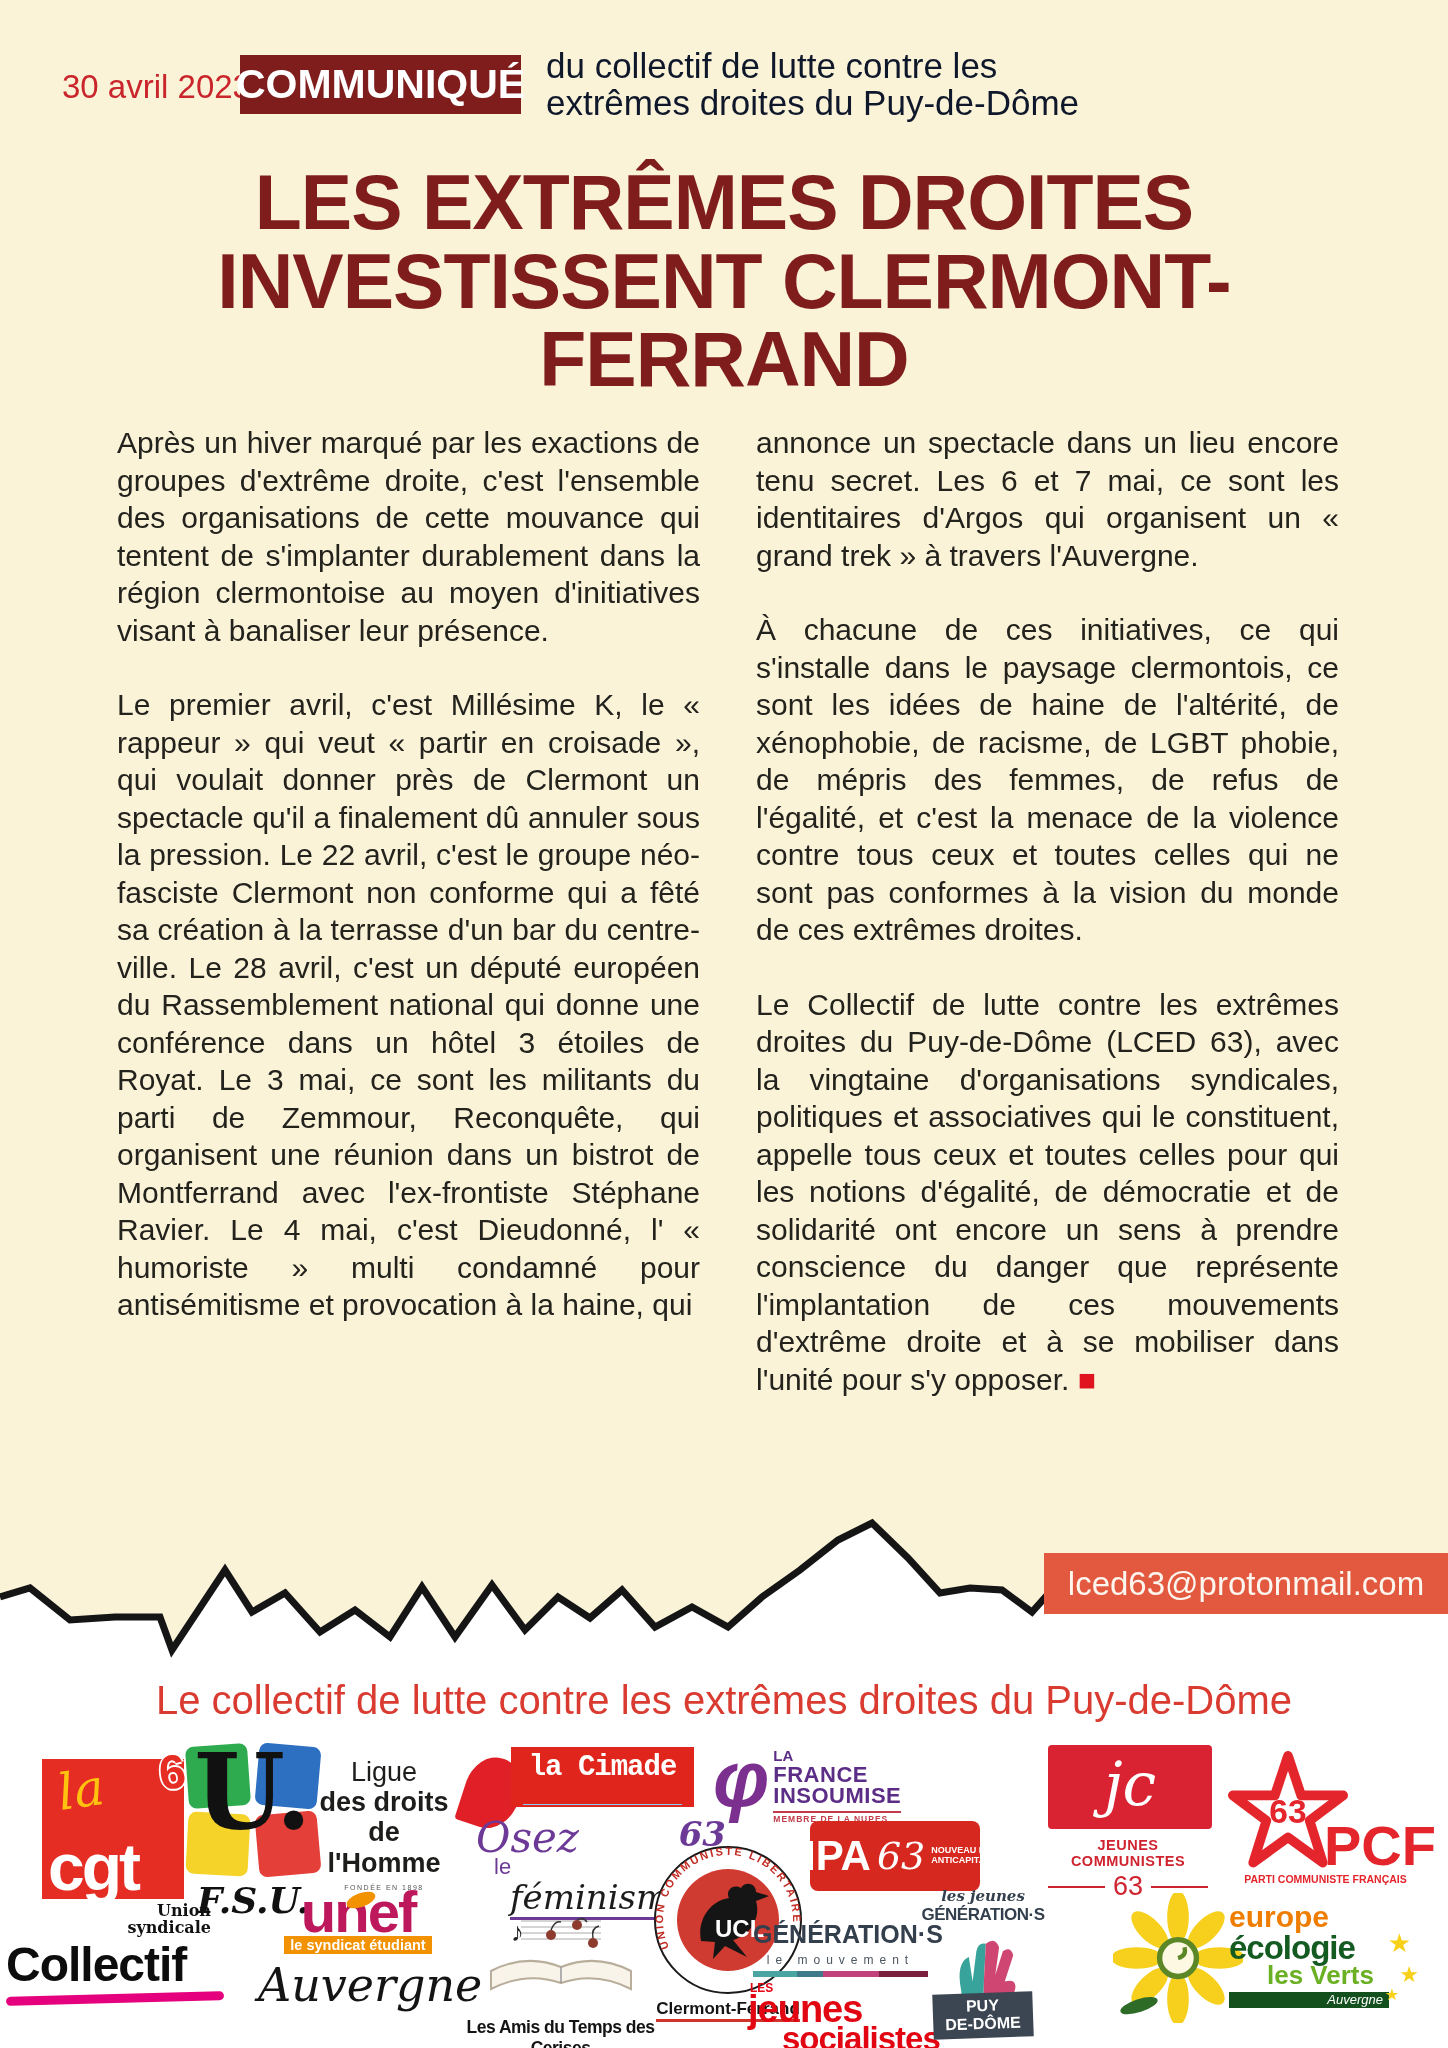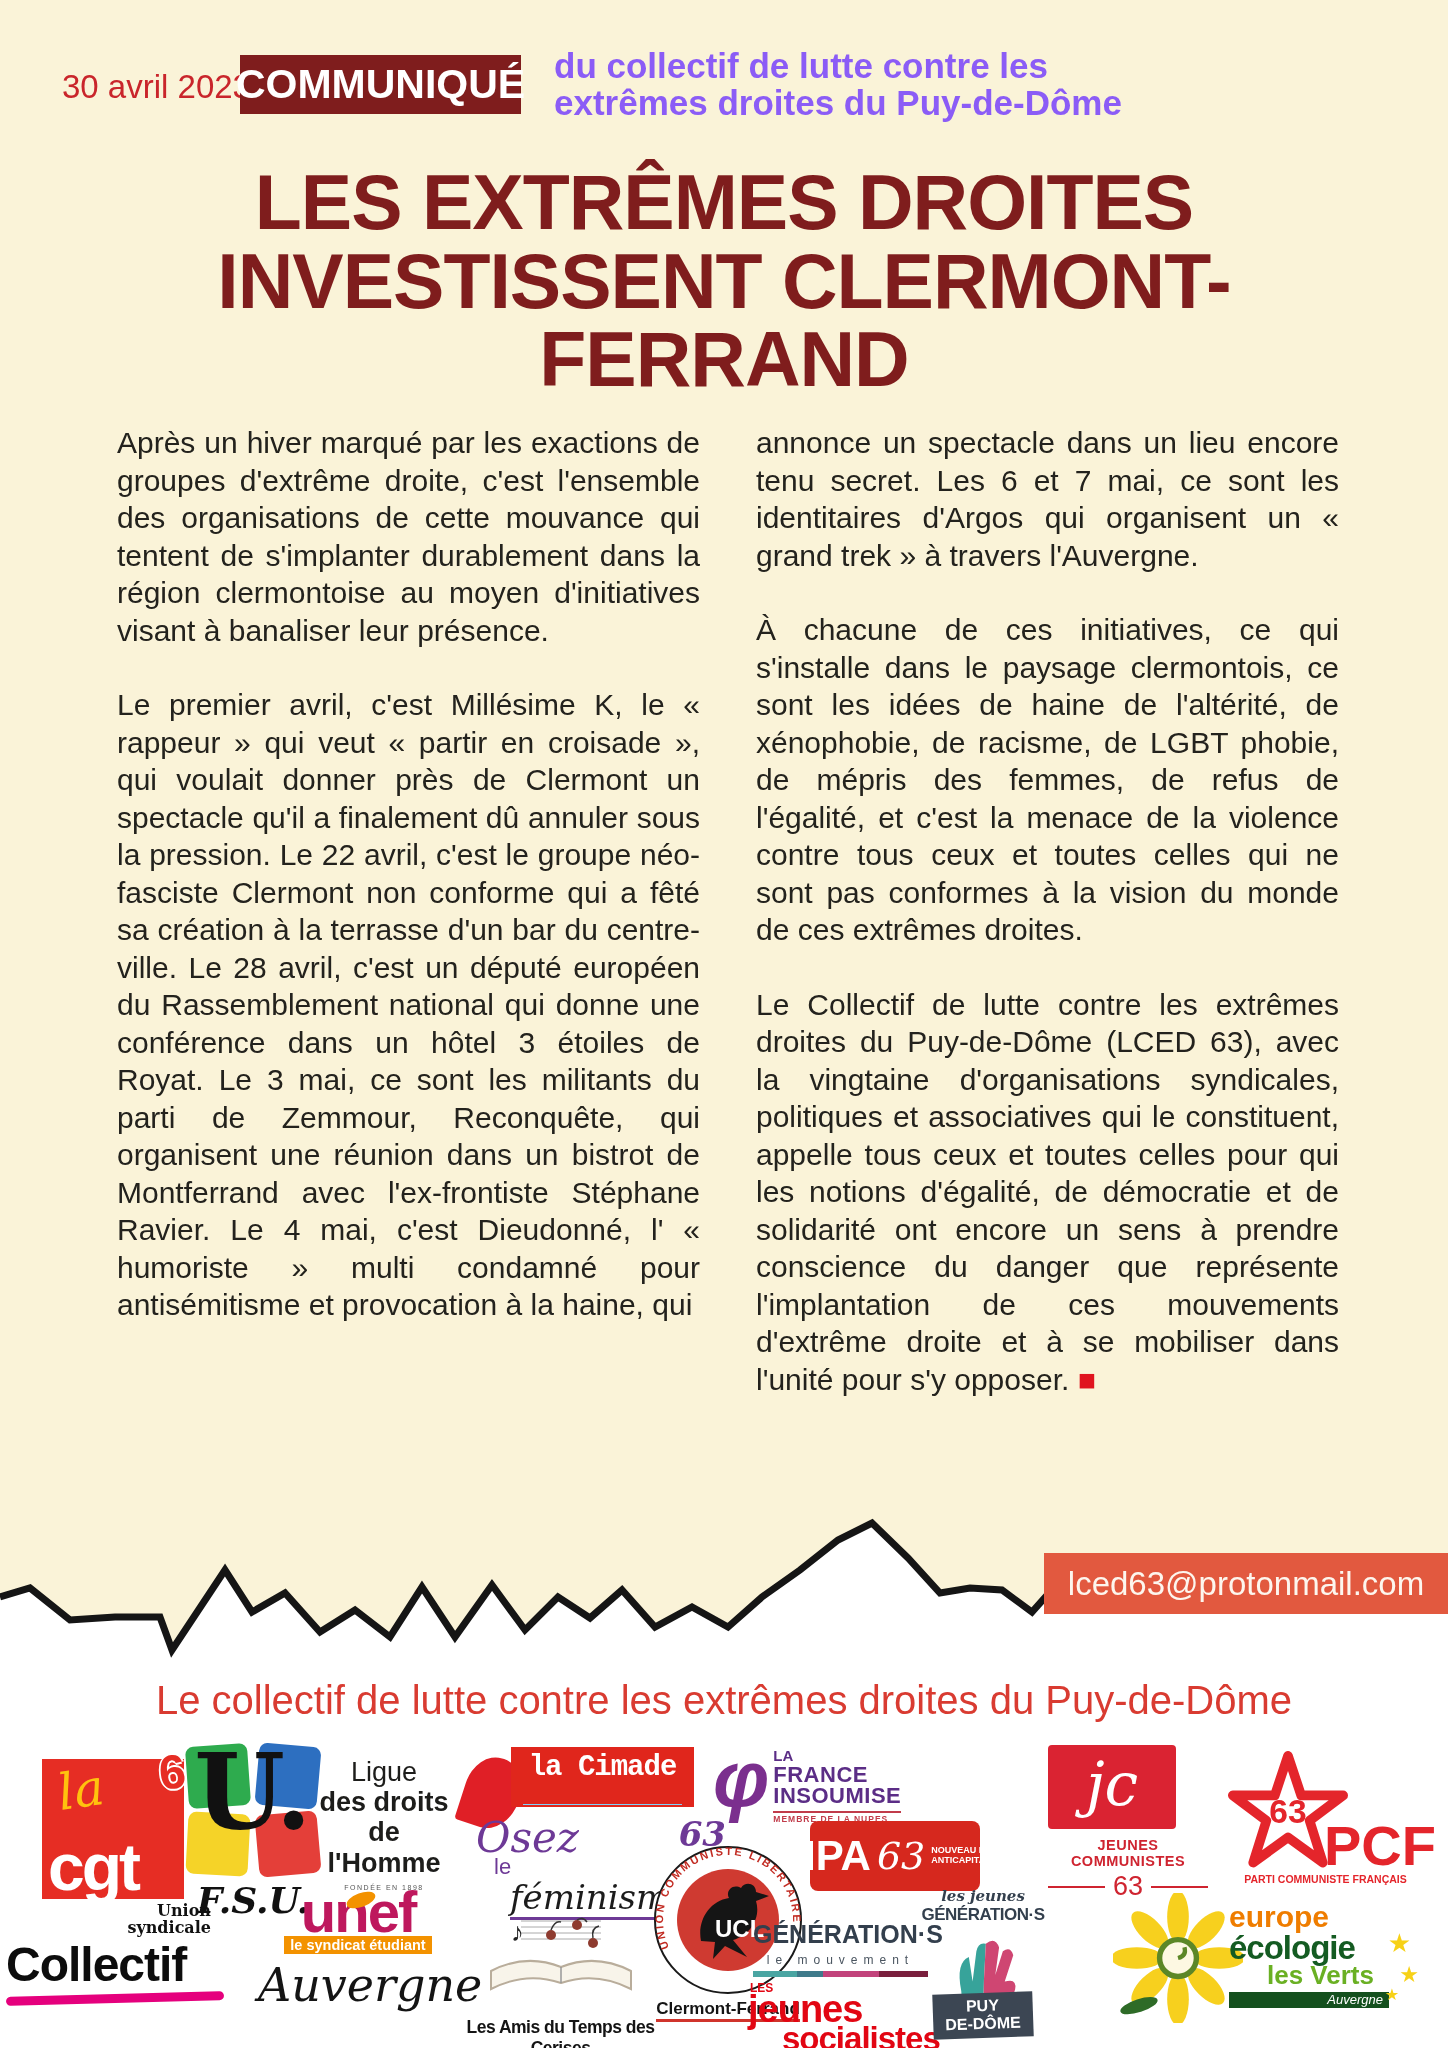--- a/index.html
+++ b/index.html
@@ -7,21 +7,21 @@
   body { position:relative; background:#ffffff; font-family:"Liberation Sans", sans-serif; overflow:hidden; }
 
   
   .sheet { position:absolute; left:0; top:0; width:1448px; height:1500px; background:#faf3d8; }
   .tear { position:absolute; left:0; top:1440px; width:1448px; height:220px; display:block; }
 
   
   .date { position:absolute; left:62px; top:68px; font-size:33px; color:#c9252b; }
   .badge { position:absolute; left:240px; top:55px; width:281px; height:59px; background:#7f1d1d;
            color:#fff; font-size:41px; font-weight:800; display:flex; align-items:center; justify-content:center; }
-  .subtitle { position:absolute; left:546px; top:47px; font-size:35px; font-weight:700; color:#8b5cf6; line-height:1.07;margin-left:8px; }
+  .subtitle { position:absolute; left:546px; top:47px; font-size:35px; font-weight:400; color:#0f172a; line-height:1.07; }
 
   
   .title { position:absolute; left:0; top:163px; width:1448px; text-align:center; color:#7f1d1d;
            font-weight:800; font-size:77px; line-height:1.02; letter-spacing:-1px; }
 
   
   .cols { position:absolute; left:117px; top:424px; width:1222px; display:flex; gap:56px; }
   .col { width:583px; }
   .col p { font-size:30px; line-height:37.5px; text-align:justify; color:#23221d; margin-bottom:37px;
            hyphens:auto; -webkit-hyphens:auto; }
@@ -69,21 +69,21 @@
               border-bottom:1px solid #7dd3fc; display:inline-block; padding:0 6px 20px; }
   .cim-tag { font-size:11px; font-weight:700; margin-top:1px; }
   
   .lfi { left:713px; top:0; display:flex; }
   .lfi-phi { color:#7b2f8e; font-size:80px; font-weight:700; line-height:0.85; font-style:italic; }
   .lfi-text { color:#5b2d86; font-weight:800; line-height:0.98; margin-left:4px; margin-top:4px; }
   .lfi-l1 { font-size:15px; } .lfi-l2, .lfi-l3 { font-size:22px; letter-spacing:0.5px; }
   .lfi-nupes { font-size:8.5px; color:#c13b4a; letter-spacing:1px; margin-top:4px; border-top:2px solid #c13b4a; padding-top:2px; }
   
   .jc { left:1048px; top:0; width:160px; text-align:center; }
-  .jc-box { width:128px; height:84px; background:#da2332; border-radius:4px; color:#fff; font-size:60px;
+  .jc-box { width:164px; height:84px; background:#da2332; border-radius:4px; color:#fff; font-size:60px;
             font-style:italic; font-family:"DejaVu Serif", serif; line-height:78px; }
   .jc-l1 { color:#cf2430; font-size:14.5px; font-weight:700; margin-top:8px; letter-spacing:0.5px; }
   .jc-63 { display:flex; align-items:center; gap:8px; color:#cf2430; font-size:27px; margin-top:2px; }
   .jc-63 i { flex:1; height:2px; background:#cf2430; }
   
   .pcf { left:1228px; top:6px; width:195px; height:160px; }
   .pcf-star { position:absolute; left:0; top:0; }
   .pcf-name { position:absolute; left:96px; top:62px; color:#e4252b; font-size:56px; font-weight:900; }
   .pcf-tag { position:absolute; left:0; top:122px; width:195px; text-align:center; color:#e4252b; font-size:10.5px; font-weight:700; }
   

